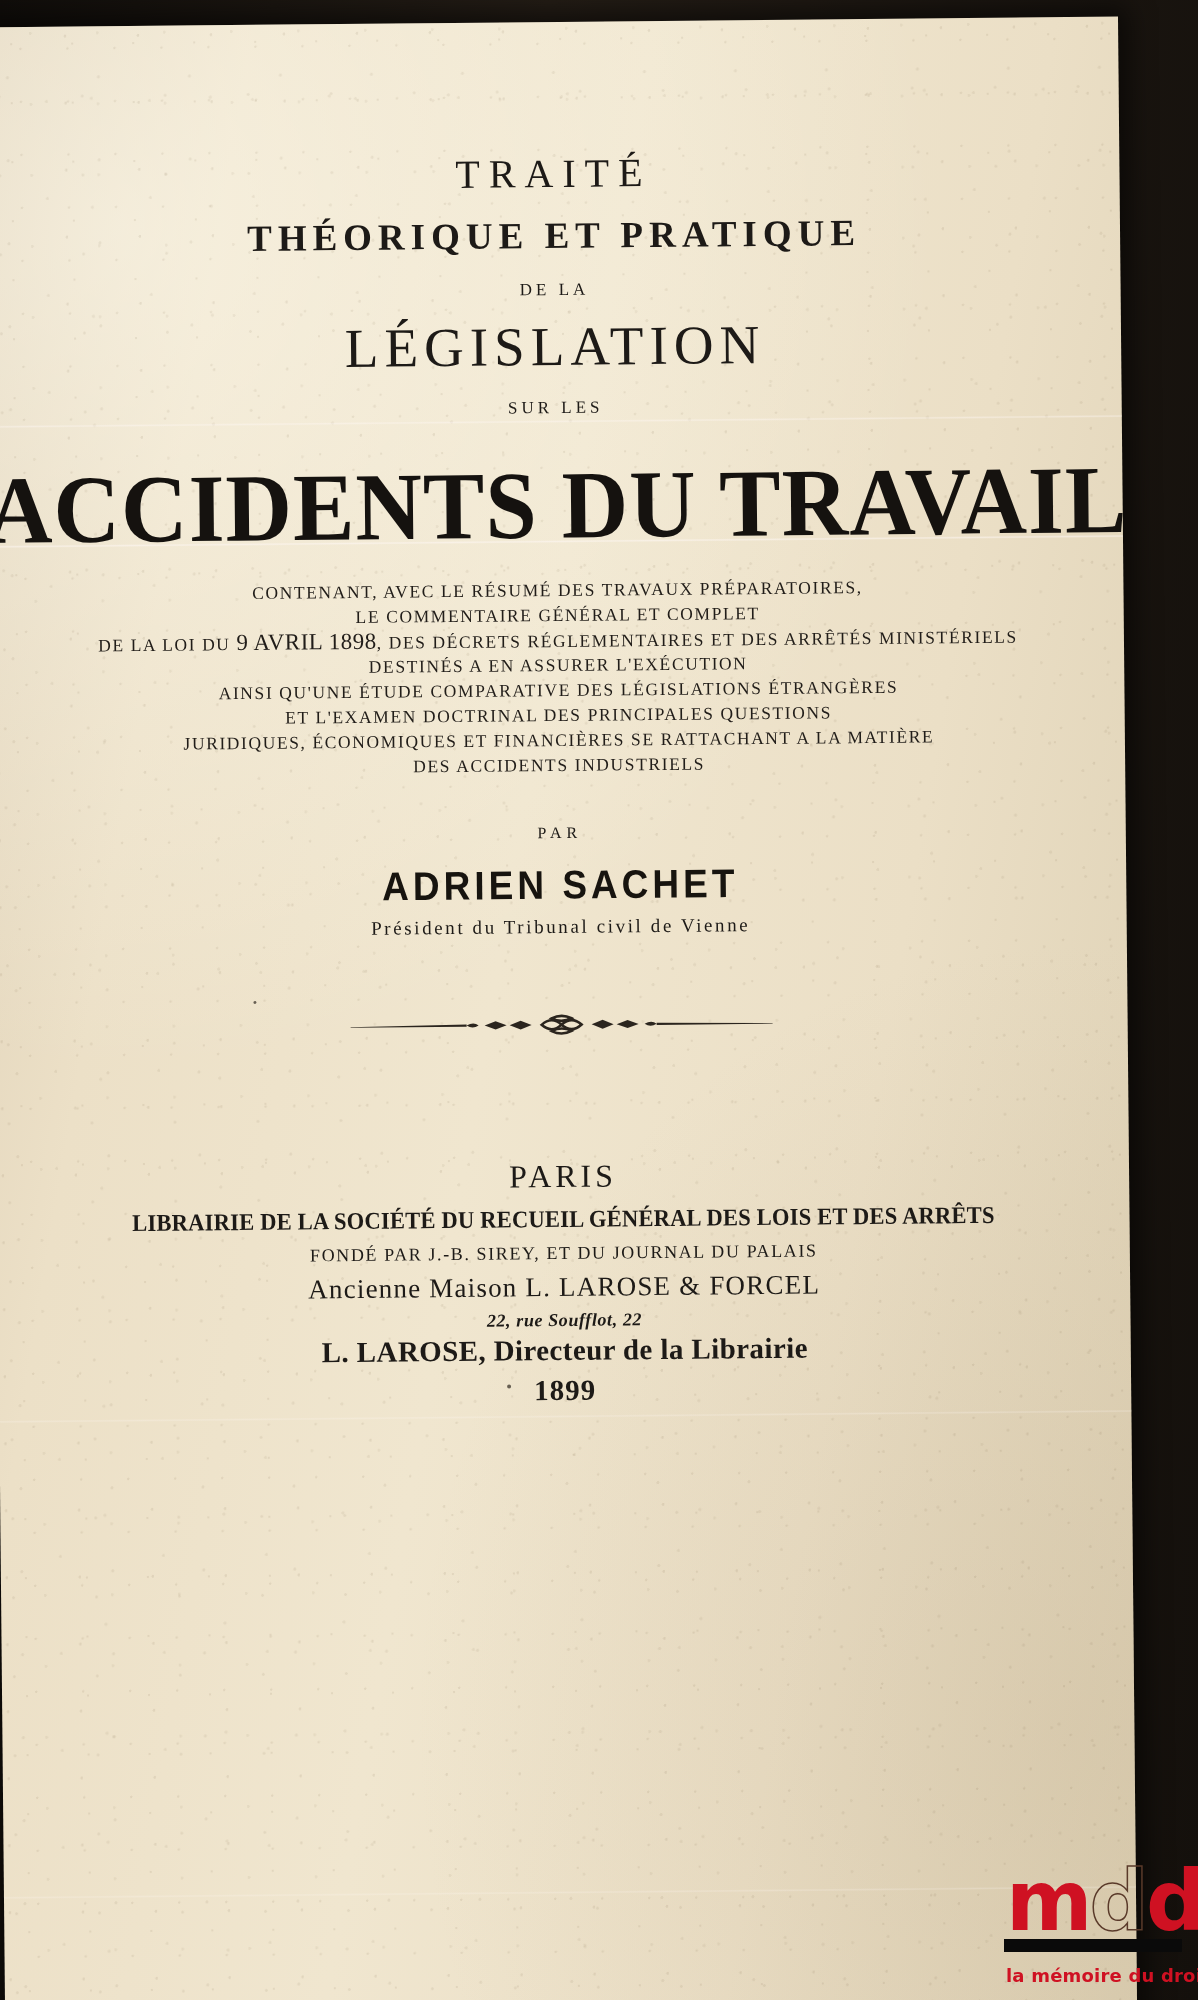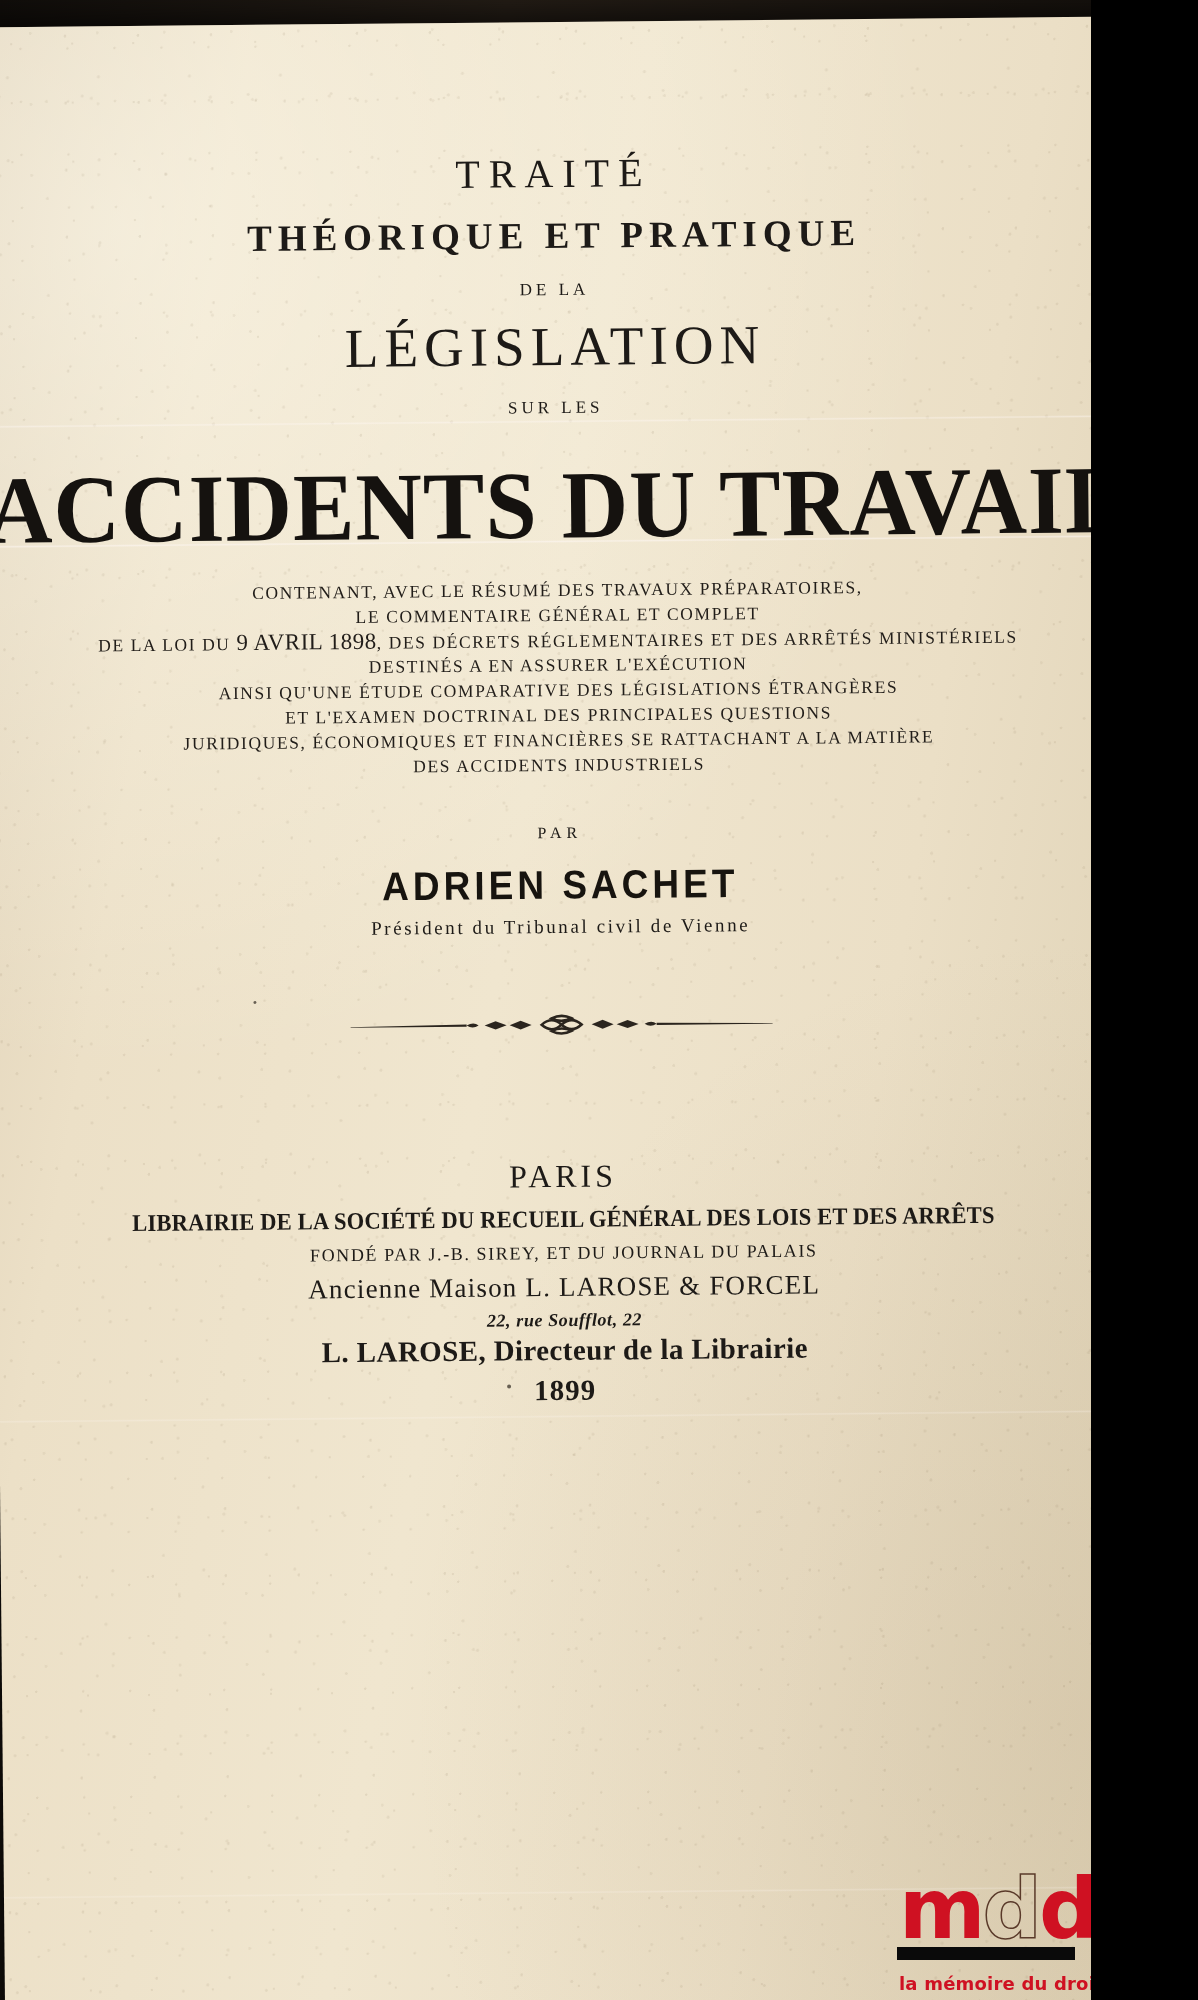--- a/index.html
+++ b/index.html
@@ -10,21 +10,21 @@
   body {
     width: 1198px;
     height: 2000px;
     overflow: hidden;
     font-family: "Liberation Serif", serif;
   }
 
   
   #scan {
     position: relative;
-    width: 1091px;
+    width: 1198px;
     height: 2000px;
     background:
       linear-gradient(95deg, #100d0a 0%, #241d16 40%, #14100c 100%);
     overflow: hidden;
   }
 
   
   #page {
     position: absolute;
     left: -14px;
@@ -210,21 +210,21 @@
     width: 4px; height: 4px;
     border-radius: 50%;
     background: #3a332a;
     opacity: .75;
   }
 
   
   #logo {
     position: absolute;
     right: 8px;
-    bottom: 0px;
+    bottom: 8px;
     width: 194px;
     height: 136px;
     text-align: center;
   }
   #logo-mark {
     position: absolute;
     left: 10px;
     top: 4px;
     font-family: "DejaVu Sans", sans-serif;
     font-size: 83px;

